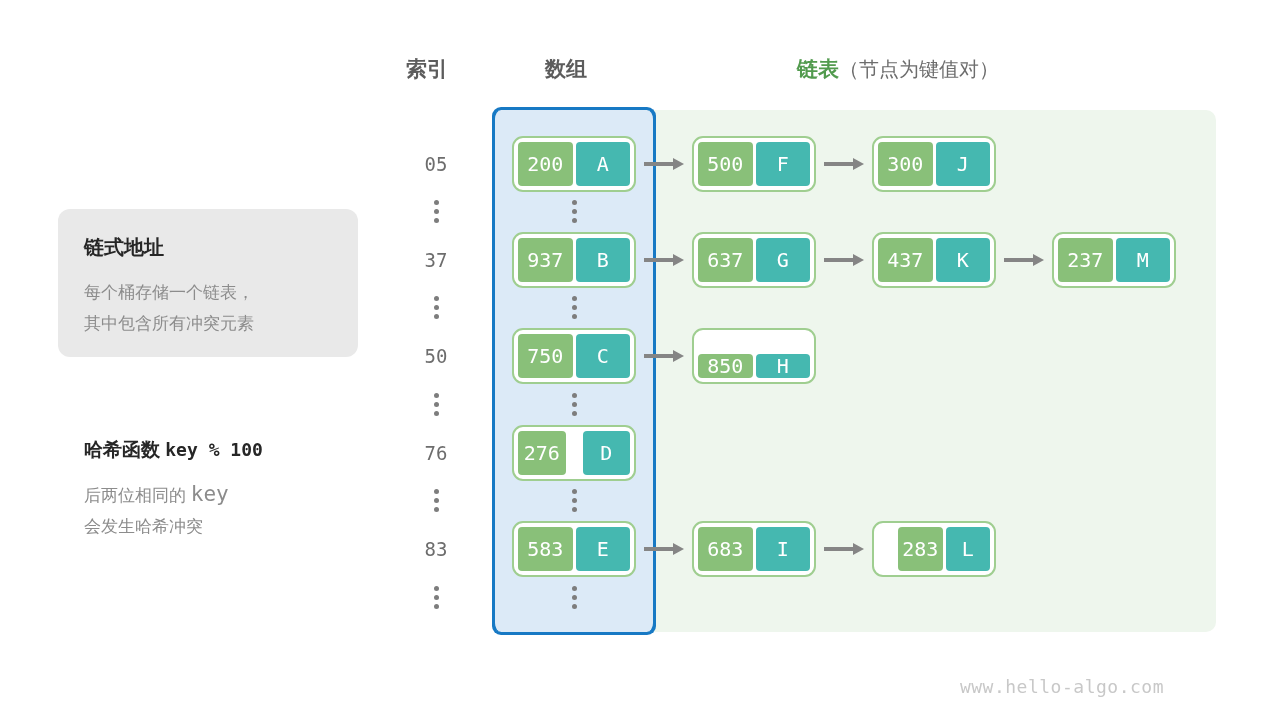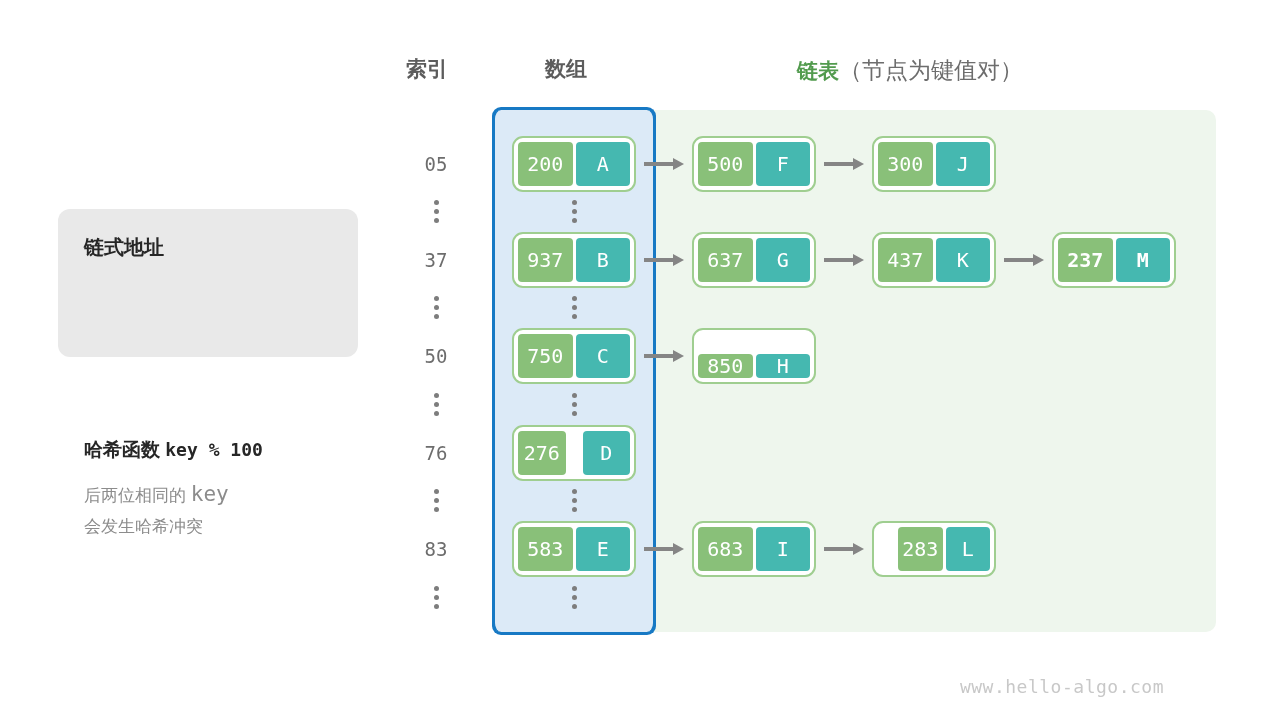--- a/index.html
+++ b/index.html
@@ -30,21 +30,21 @@
     color: #5c5c5c;
     white-space: nowrap;
   }
   .hdr-index { left: 406px; top: 55px; }
   .hdr-array { left: 545px; top: 55px; }
   .hdr-list  { left: 797px; top: 55px; }
   .hdr-list .accent { color: #529b4e; font-weight: bold; }
   .hdr-list .note {
     color: #6d6d6d;
     font-weight: normal;
-    font-size: 23px;
+    font-size: 20px;
   }
 
   
   .info-card {
     position: absolute;
     left: 58px;
     top: 209px;
     width: 300px;
     height: 148px;
     background: #e9e9e9;
@@ -233,20 +233,24 @@
 <div id="canvas">
 
   <div class="col-header hdr-index">索引</div>
   <div class="col-header hdr-array">数组</div>
   <div class="col-header hdr-list">
     <span class="accent">链表</span><span class="note">（节点为键值对）</span>
   </div>
 
   <div class="info-card"></div>
   <div class="info-title">链式地址</div>
+  <div class="info-body">
+    <div>每个桶存储一个链表，</div>
+    <div>其中包含所有冲突元素</div>
+  </div>
 
   <div class="hash-title">
     <span>哈希函数</span>
     <span class="mono">key % 100</span>
   </div>
   <div class="hash-body">
     <div><span>后两位相同的</span> <span class="mono">key</span></div>
     <div>会发生哈希冲突</div>
   </div>
 
@@ -303,21 +307,21 @@
         <div class="head" style="left: 29px;"></div>
       </div>
       <div class="kv-node" style="left: 872px; top: 232px;">
         <div class="key">437</div>
         <div class="val">K</div>
       </div>
       <div class="arrow" style="left: 1004px; top: 254px; width: 40px;">
         <div class="shaft" style="width: 29px;"></div>
         <div class="head" style="left: 29px;"></div>
       </div>
-      <div class="kv-node" style="left: 1052px; top: 232px; font-weight: bold;">
+      <div class="kv-node" style="left: 1052px; top: 232px;">
         <div class="key">237</div>
         <div class="val">M</div>
       </div>
       <div class="vdots" style="left: 426px; top: 296px;">
         <i></i>
         <i></i>
         <i></i>
       </div>
       <div class="vdots" style="left: 564px; top: 296px;">
         <i></i>

